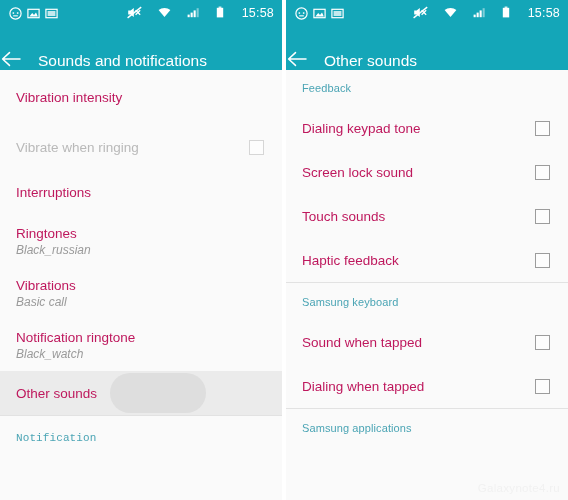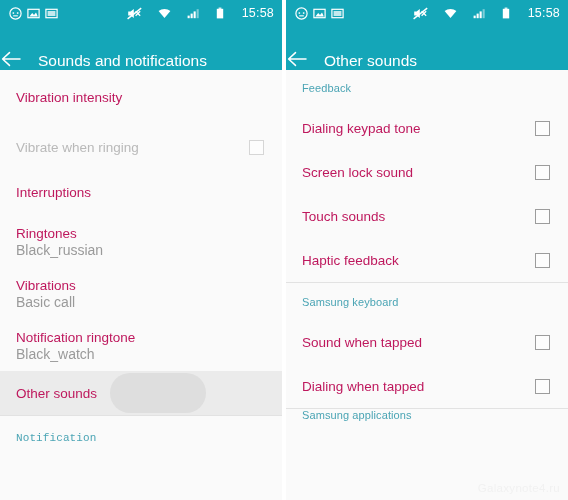--- a/index.html
+++ b/index.html
@@ -24,21 +24,21 @@
 
   
   .statusbar{
     height:26px;
     background:#14a6b8;
     display:flex;align-items:center;
     padding:0 8px 0 9px;
     box-sizing:border-box;
   }
   .sb-left{display:flex;align-items:center;gap:5px;}
-  .sb-right{margin-left:auto;display:flex;align-items:flex-end;gap:16px;}
+  .sb-right{margin-left:auto;display:flex;align-items:flex-start;gap:16px;}
   .sb-ico{display:block;}
   .sb-time{
     color:#ffffff;font-size:12.5px;letter-spacing:.2px;
     margin-left:2px;
   }
 
   
   .appbar{
     height:44px;
     background:#14a6b8;
@@ -65,21 +65,21 @@
     display:flex;align-items:center;
     box-sizing:border-box;
     padding:0 18px 0 16px;
     background:transparent;
   }
   .row .labels{display:flex;flex-direction:column;justify-content:center;min-width:0;}
   .row .title{
     font-size:13.5px;color:#be185d;line-height:17px;white-space:nowrap;
   }
   .row .subtitle{
-    font-size:14px;color:#9a9a9a;line-height:13px;margin-top:2px;white-space:nowrap;
+    font-size:12px;color:#9a9a9a;line-height:13px;margin-top:2px;white-space:nowrap;font-style:italic;
   }
   .row.disabled .title{color:#b9b9b9;}
 
   
   .row.pressed{background:#ebebeb;}
   .ripple{
     position:absolute;
     left:110px;top:2px;
     width:96px;height:40px;
     border-radius:20px;
@@ -337,21 +337,21 @@
 
       <div class="row" style="height:44px;">
         <div class="labels">
           <div class="title">Dialing when tapped</div>
         </div>
         <div class="checkbox"></div>
       </div>
 
       <div class="divider"></div>
 
-      <div class="section-header" style="height:38px;align-items:flex-start;">
+      <div class="section-header" style="height:38px;align-items:center;">
         <span>Samsung applications</span>
       </div>
 
     </div>
 
     <div class="watermark">Galaxynote4.ru</div>
   </div>
 
 </div>
 

